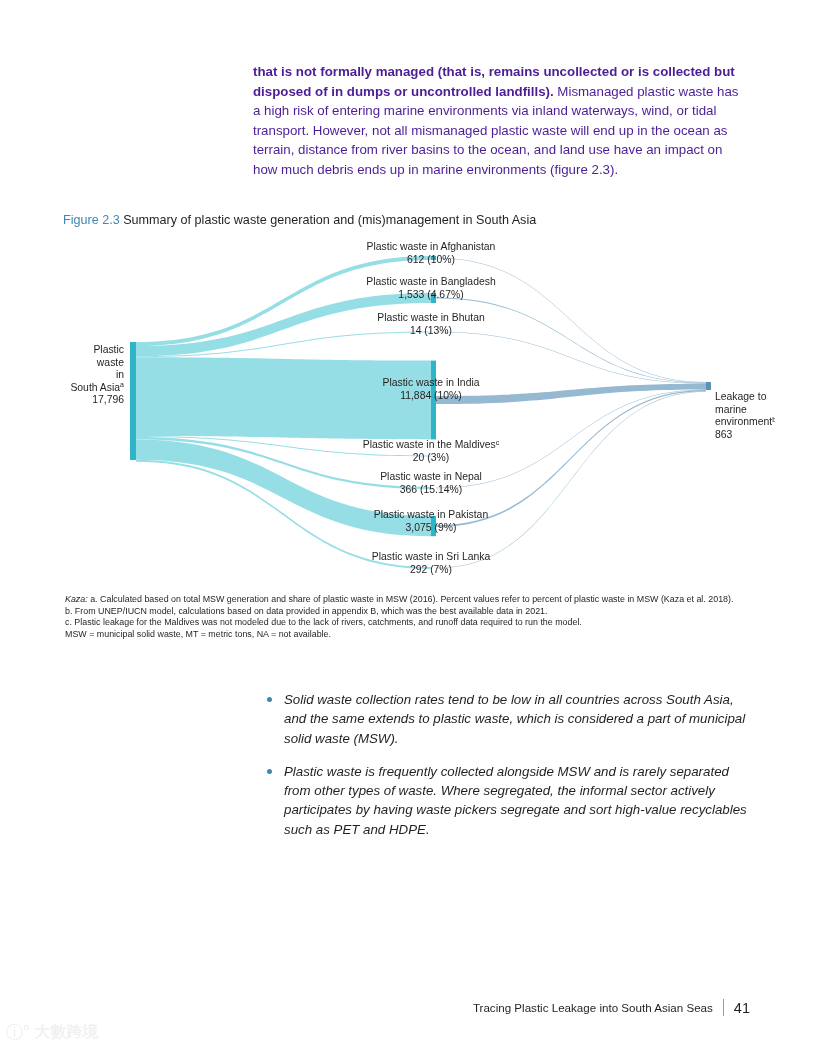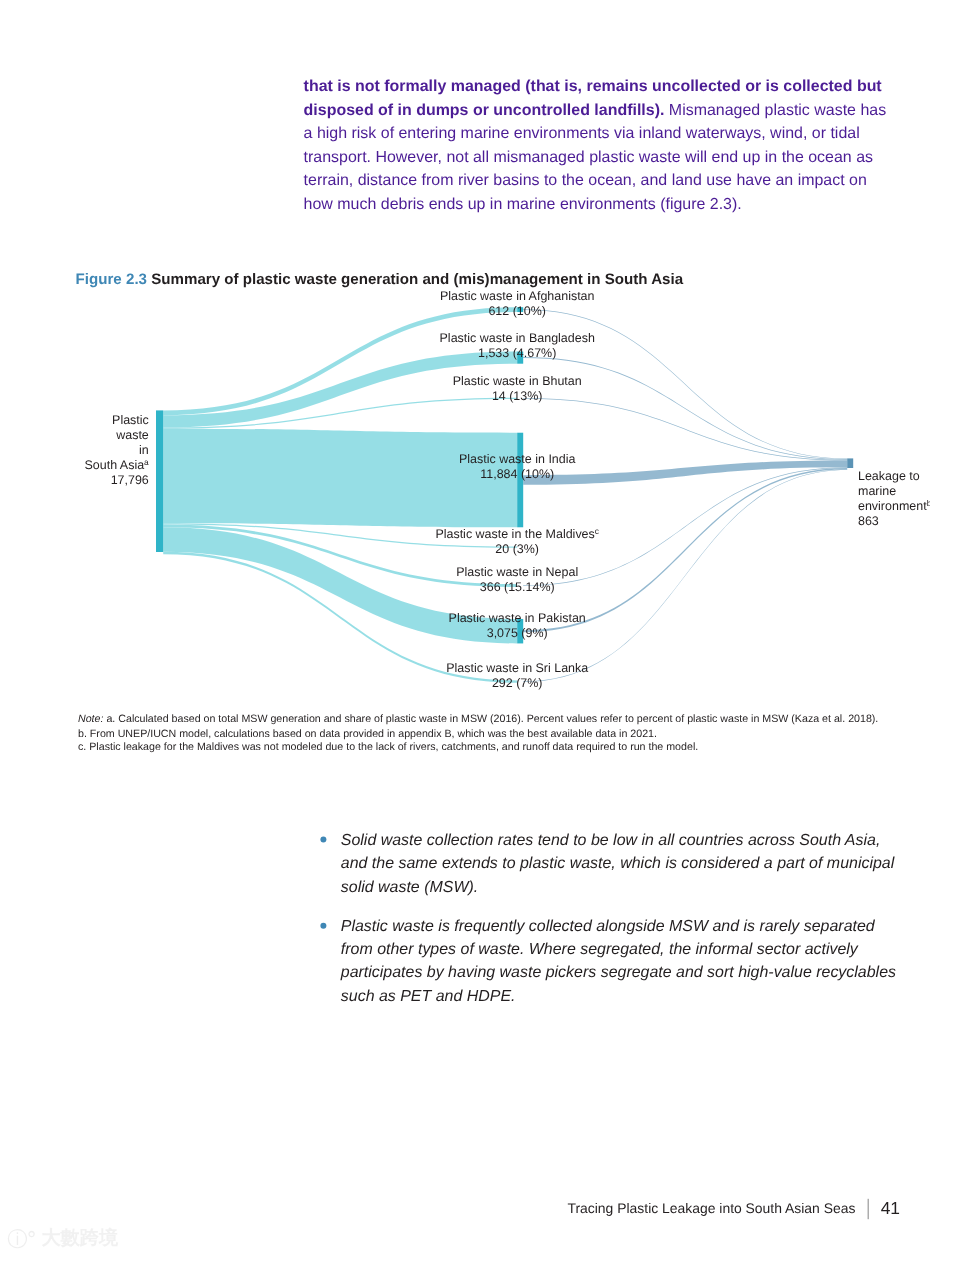--- a/index.html
+++ b/index.html
@@ -17,21 +17,21 @@
   
   .intro{
     position:absolute;left:253px;top:62px;width:495px;
     font-size:13.3px;line-height:19.6px;color:#4c1d95;
   }
   .intro b{font-weight:bold;}
 
   
   .fig-caption{
     position:absolute;left:63px;top:213px;width:700px;
-    font-size:12.6px;font-weight:bold;color:#231f20;margin-top:13px;
+    font-size:12.6px;font-weight:normal;color:#231f20;
   }
   .fig-caption .fignum{color:#3f87b5;}
 
   
   .sankey-wrap{position:absolute;left:55px;top:238px;width:720px;height:345px;}
   .sankey-wrap svg{display:block;}
   .sk-label{
     font-family:"Liberation Sans", sans-serif;
     font-size:10.4px;fill:#231f20;
   }
@@ -144,23 +144,24 @@
           <text x="376" y="334.6" text-anchor="middle" class="sk-label">292 (7%)</text>
           <text x="660" y="162" text-anchor="start" class="sk-label">Leakage to</text>
           <text x="660" y="174.6" text-anchor="start" class="sk-label">marine</text>
           <text x="660" y="187.2" text-anchor="start" class="sk-label">environment<tspan dy="-3.4" font-size="7">b</tspan></text>
           <text x="660" y="199.8" text-anchor="start" class="sk-label">863</text>
         </g>
       </svg>
   </div>
 
   <div class="note">
-    <p><i>Note:</i><span> a. Calculated based on total MSW generation and share of plastic waste in MSW (2016). Percent values refer to percent of plastic waste in MSW (Kaza et al. 2018).</span></p>
+    <p><i>Kaza:</i><span> a. Calculated based on total MSW generation and share of plastic waste in MSW (2016). Percent values refer to percent of plastic waste in MSW (Kaza et al. 2018).</span></p>
     <p>b. From UNEP/IUCN model, calculations based on data provided in appendix B, which was the best available data in 2021.</p>
     <p>c. Plastic leakage for the Maldives was not modeled due to the lack of rivers, catchments, and runoff data required to run the model.</p>
+    <p>MSW = municipal solid waste, MT = metric tons, NA = not available.</p>
   </div>
 
   <div class="bullets">
     <ul id="bullet-list">
         <li>Solid waste collection rates tend to be low in all countries across South Asia, and the same extends to plastic waste, which is considered a part of municipal solid waste (MSW).</li>
         <li>Plastic waste is frequently collected alongside MSW and is rarely separated from other types of waste. Where segregated, the informal sector actively participates by having waste pickers segregate and sort high-value recyclables such as PET and HDPE.</li>
       </ul>
   </div>
 
   <div class="footer">

